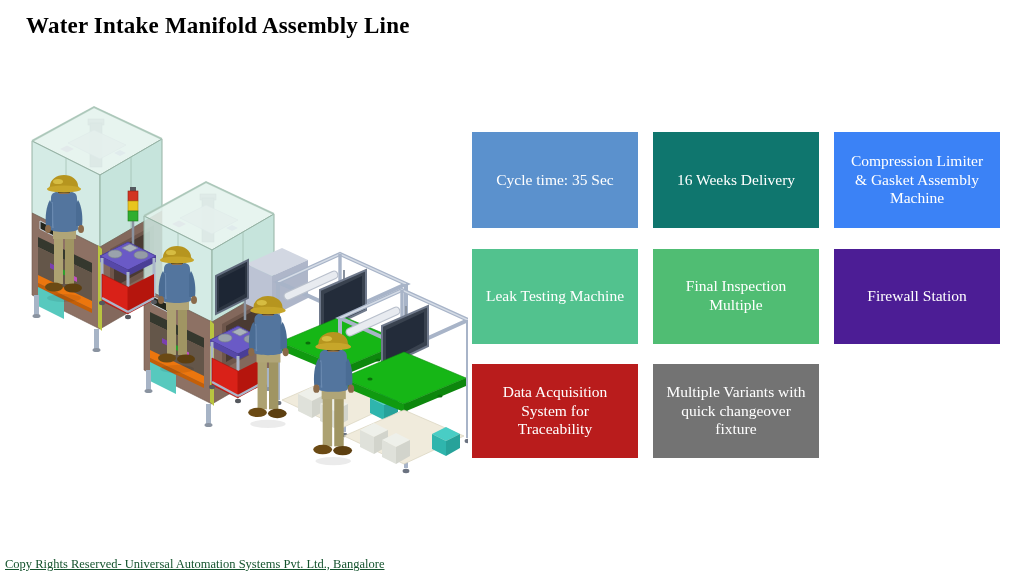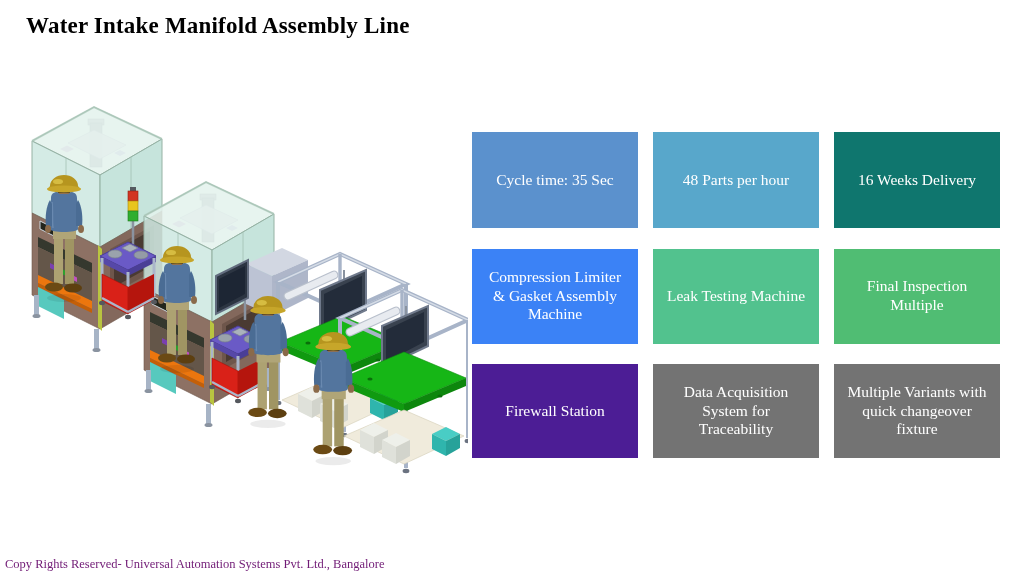--- a/index.html
+++ b/index.html
@@ -20,21 +20,21 @@
     grid-template-rows:96px 95px 94px;
     column-gap:15px;row-gap:20.5px;
   }
   .info-card{
     display:flex;align-items:center;justify-content:center;
     color:#ffffff;font-size:15.5px;line-height:1.22;text-align:center;
     white-space:pre-line;padding:18px 8px;box-sizing:border-box;
   }
   .footer-copyright{
     position:absolute;left:5px;top:557px;margin:0;
-    font-size:12.5px;color:#701a75;
+    font-size:12.5px;color:#14532d;text-decoration:underline;
   }
 </style>
 </head>
 <body>
 
 <h1 class="slide-title">Water Intake Manifold Assembly Line</h1>
 
 <svg class="illustration" viewBox="0 0 460 420" role="img">
   <defs>
 
@@ -208,42 +208,39 @@
     </g>
   <g transform="translate(300,253) scale(1.05)">
       <use href="#worker"></use>
     </g>
 </svg>
 
 <div class="info-grid">
     <div class="info-card" style="background: rgb(91, 145, 205);">
     <span>Cycle time: 35 Sec</span>
   </div>
-    <div class="info-card" style="background: rgb(88, 167, 203);">
-    <span>48 Parts per hour</span>
-  </div>
     <div class="info-card" style="background: #0f766e;">
     <span>16 Weeks Delivery</span>
   </div>
     <div class="info-card" style="background: #3b82f6;">
     <span>Compression Limiter
 &amp; Gasket Assembly
 Machine</span>
   </div>
     <div class="info-card" style="background: rgb(82, 194, 142);">
     <span>Leak Testing Machine</span>
   </div>
     <div class="info-card" style="background: rgb(80, 189, 115);">
     <span>Final Inspection
 Multiple</span>
   </div>
     <div class="info-card" style="background: #4c1d95;">
     <span>Firewall Station</span>
   </div>
-    <div class="info-card" style="background: #737373;">
+    <div class="info-card" style="background: #b91c1c;">
     <span>Data Acquisition
 System for
 Traceability</span>
   </div>
     <div class="info-card" style="background: #737373;">
     <span>Multiple Variants with
 quick changeover
 fixture</span>
   </div>
   </div>

